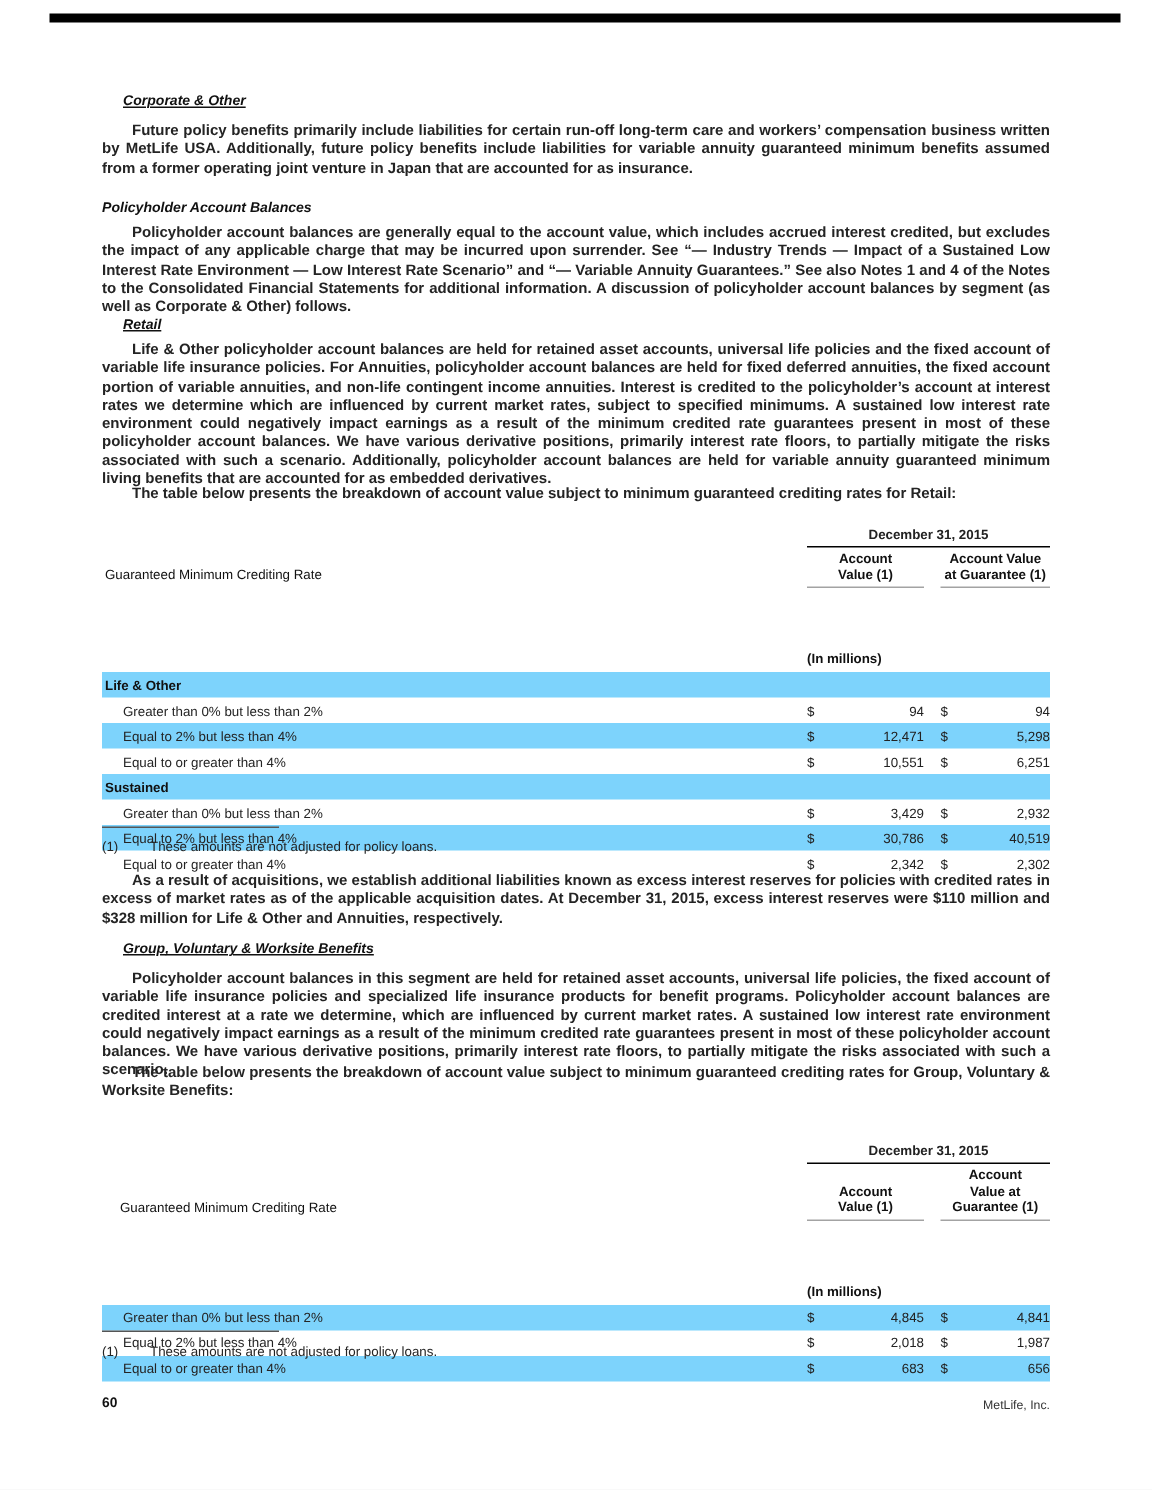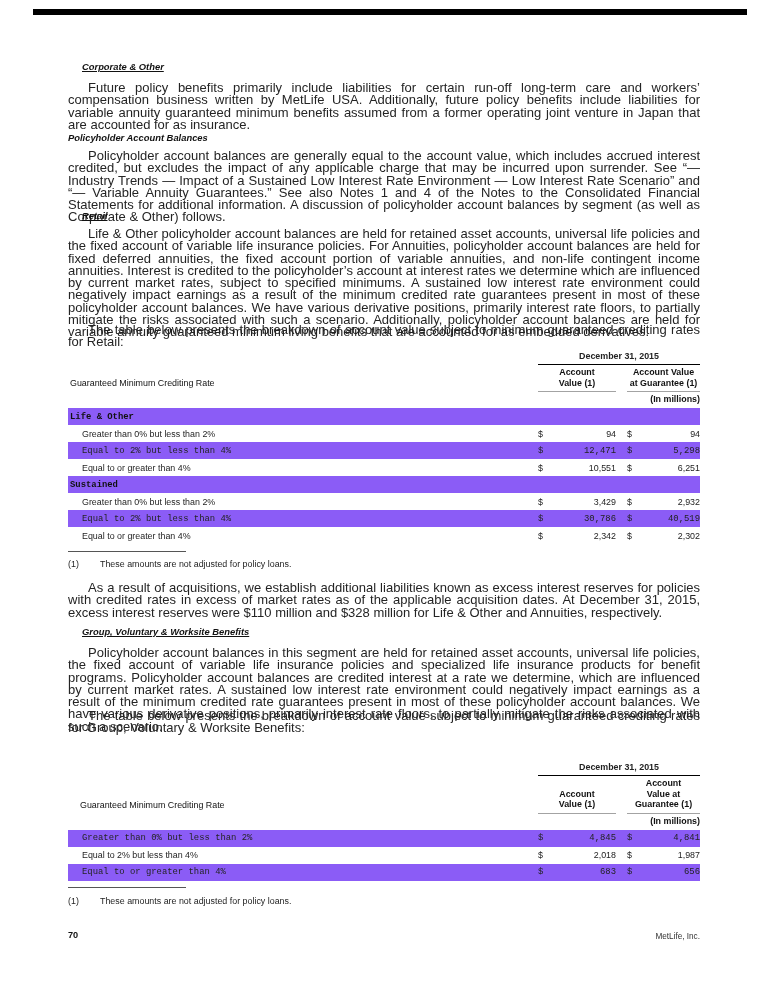--- a/index.html
+++ b/index.html
@@ -6,22 +6,22 @@
   body { background: #e8e8e8; font-family: "Liberation Sans", sans-serif; }
   .page {
     position: relative; width: 768px; height: 993px; margin: 0 auto;
     background: #ffffff; color: #222; overflow: hidden; padding-left: 15px;
   }
   .topbar { position: absolute; left: 33px; top: 9px; width: 714px; height: 6px; background: #000; }
 
   .blk { position: absolute; left: 68px; width: 632px; }
 
   .para {
-    font-size: 13px; line-height: 12.3px; text-align: justify;
-    text-indent: 20px; color: #242424;
+    font-size: 10px; line-height: 12.3px; text-align: justify;
+    text-indent: 20px; color: #242424; font-weight: bold;
   }
   .heading {
     position: absolute; font-size: 9.4px; font-weight: bold; font-style: italic; color: #111;
   }
   .heading.underlined { text-decoration: underline; }
 
   
   .fintable { position: absolute; left: 68px; width: 632px; font-size: 8.9px; }
   .thead { position: relative; }
   .th-label { position: absolute; left: 2px; font-weight: normal; color: #111; }
@@ -31,24 +31,24 @@
     padding-bottom: 3px; border-bottom: 1px solid #000;
   }
   .th-cols { display: flex; align-items: flex-end; margin-top: 2px; }
   .th-col {
     font-weight: bold; text-align: center; line-height: 10.5px;
     padding-bottom: 3px; border-bottom: 1px solid #a3a3a3; color: #111;
   }
   .th-col.c1 { width: 78px; }
   .th-gap { width: 11px; }
   .th-col.c2 { width: 73px; }
-  .th-units { font-weight: bold; text-align: right; padding: 2px 0 4px 0; color: #111; }
+  .th-units { font-weight: bold; text-align: left; padding: 2px 0 4px 0; color: #111; margin-top: 40px; }
 
   .trow { height: 17px; display: flex; align-items: center; }
-  .trow.shade { background: #8b5cf6; font-family: Liberation Mono, monospace; }
+  .trow.shade { background: #7dd3fc; }
   .tlabel { flex: 1; padding-left: 14px; color: #242424; }
   .trow.sec .tlabel { font-weight: bold; padding-left: 2px; color: #111; }
   .g { display: flex; justify-content: space-between; }
   .g.g1 { width: 78px; }
   .gsep { width: 11px; }
   .g.g2 { width: 73px; }
 
   .fnsep { position: absolute; left: 68px; width: 118px; border-top: 1px solid #555; }
   .footnote { display: flex; font-size: 8.9px; color: #242424; }
   .fn-marker { width: 32px; }
@@ -257,16 +257,16 @@
     </div>
   </div>
 
   <div class="fnsep" style="top:887px;"></div>
 
   <div class="blk footnote" style="top:896px;">
     <div class="fn-marker">(1)</div>
     <div>These amounts are not adjusted for policy loans.</div>
   </div>
 
-  <div class="pageno">70</div>
+  <div class="pageno">60</div>
   <div class="company">MetLife, Inc.</div>
 
 </div>
 
 </body></html>

